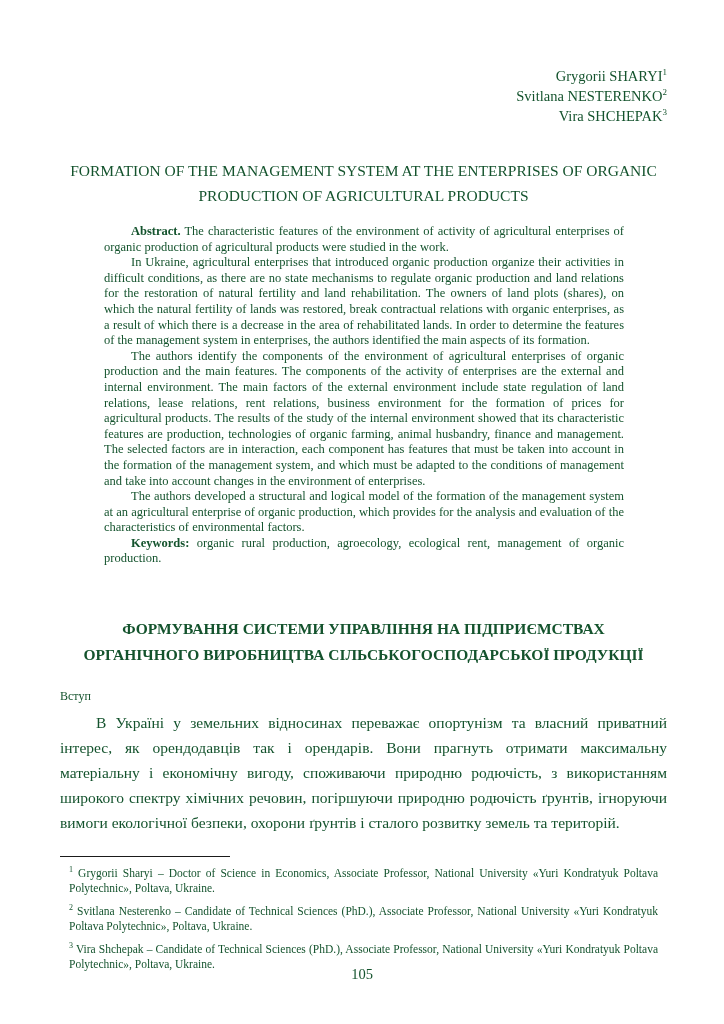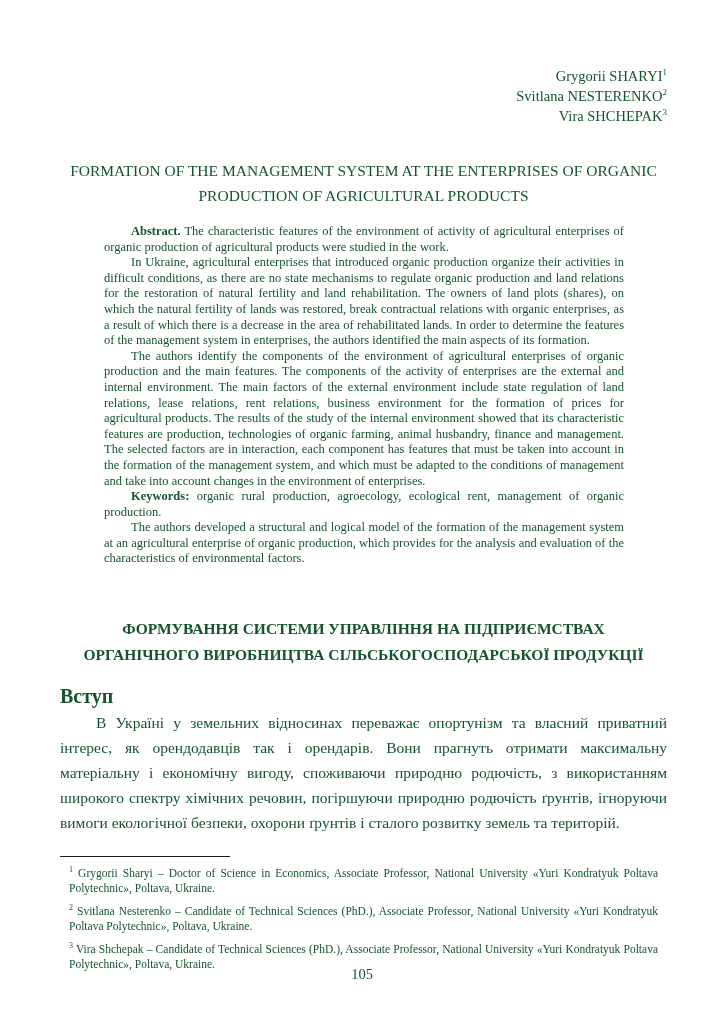--- a/index.html
+++ b/index.html
@@ -39,22 +39,22 @@
     margin: 49px auto 4px auto;
     max-width: 600px;
     text-align: center;
     font-size: 15.5px;
     font-weight: bold;
     line-height: 26px;
   }
   .intro { margin-top: 16px; }
   .intro-heading {
     margin: 0;
-    font-size: 20px;
-    font-weight: bold;
+    font-size: 12px;
+    font-weight: normal;
     line-height: 24px;
   }
   .intro p {
     margin: 2px 0 0 0;
     font-size: 15.5px;
     line-height: 25px;
     text-align: justify;
     text-indent: 36px;
   }
   .footnotes {
@@ -92,22 +92,22 @@
     <div><span>Svitlana NESTERENKO</span><sup>2</sup></div>
     <div><span>Vira SHCHEPAK</span><sup>3</sup></div>
   </div>
 
   <h1 class="title-en">FORMATION OF THE MANAGEMENT SYSTEM AT THE ENTERPRISES OF ORGANIC PRODUCTION OF AGRICULTURAL PRODUCTS</h1>
 
   <div class="abstract">
     <p><b>Abstract.</b> <span>The characteristic features of the environment of activity of agricultural enterprises of organic production of agricultural products were studied in the work.</span></p>
     <p>In Ukraine, agricultural enterprises that introduced organic production organize their activities in difficult conditions, as there are no state mechanisms to regulate organic production and land relations for the restoration of natural fertility and land rehabilitation. The owners of land plots (shares), on which the natural fertility of lands was restored, break contractual relations with organic enterprises, as a result of which there is a decrease in the area of rehabilitated lands. In order to determine the features of the management system in enterprises, the authors identified the main aspects of its formation.</p>
     <p>The authors identify the components of the environment of agricultural enterprises of organic production and the main features. The components of the activity of enterprises are the external and internal environment. The main factors of the external environment include state regulation of land relations, lease relations, rent relations, business environment for the formation of prices for agricultural products. The results of the study of the internal environment showed that its characteristic features are production, technologies of organic farming, animal husbandry, finance and management. The selected factors are in interaction, each component has features that must be taken into account in the formation of the management system, and which must be adapted to the conditions of management and take into account changes in the environment of enterprises.</p>
+    <p>The authors developed a structural and logical model of the formation of the management system at an agricultural enterprise of organic production, which provides for the analysis and evaluation of the characteristics of environmental factors.</p>
     <p><b>Keywords:</b> <span>organic rural production, agroecology, ecological rent, management of organic production.</span></p>
-    <p>The authors developed a structural and logical model of the formation of the management system at an agricultural enterprise of organic production, which provides for the analysis and evaluation of the characteristics of environmental factors.</p>
   </div>
 
   <h2 class="title-uk">ФОРМУВАННЯ СИСТЕМИ УПРАВЛІННЯ НА ПІДПРИЄМСТВАХ ОРГАНІЧНОГО ВИРОБНИЦТВА СІЛЬСЬКОГОСПОДАРСЬКОЇ ПРОДУКЦІЇ</h2>
 
   <div class="intro">
     <h3 class="intro-heading">Вступ</h3>
     <p>В Україні у земельних відносинах переважає опортунізм та власний приватний інтерес, як орендодавців так і орендарів. Вони прагнуть отримати максимальну матеріальну і економічну вигоду, споживаючи природню родючість, з використанням широкого спектру хімічних речовин, погіршуючи природню родючість ґрунтів, ігноруючи вимоги екологічної безпеки, охорони ґрунтів і сталого розвитку земель та територій.</p>
   </div>
 
   <div class="footnotes">

